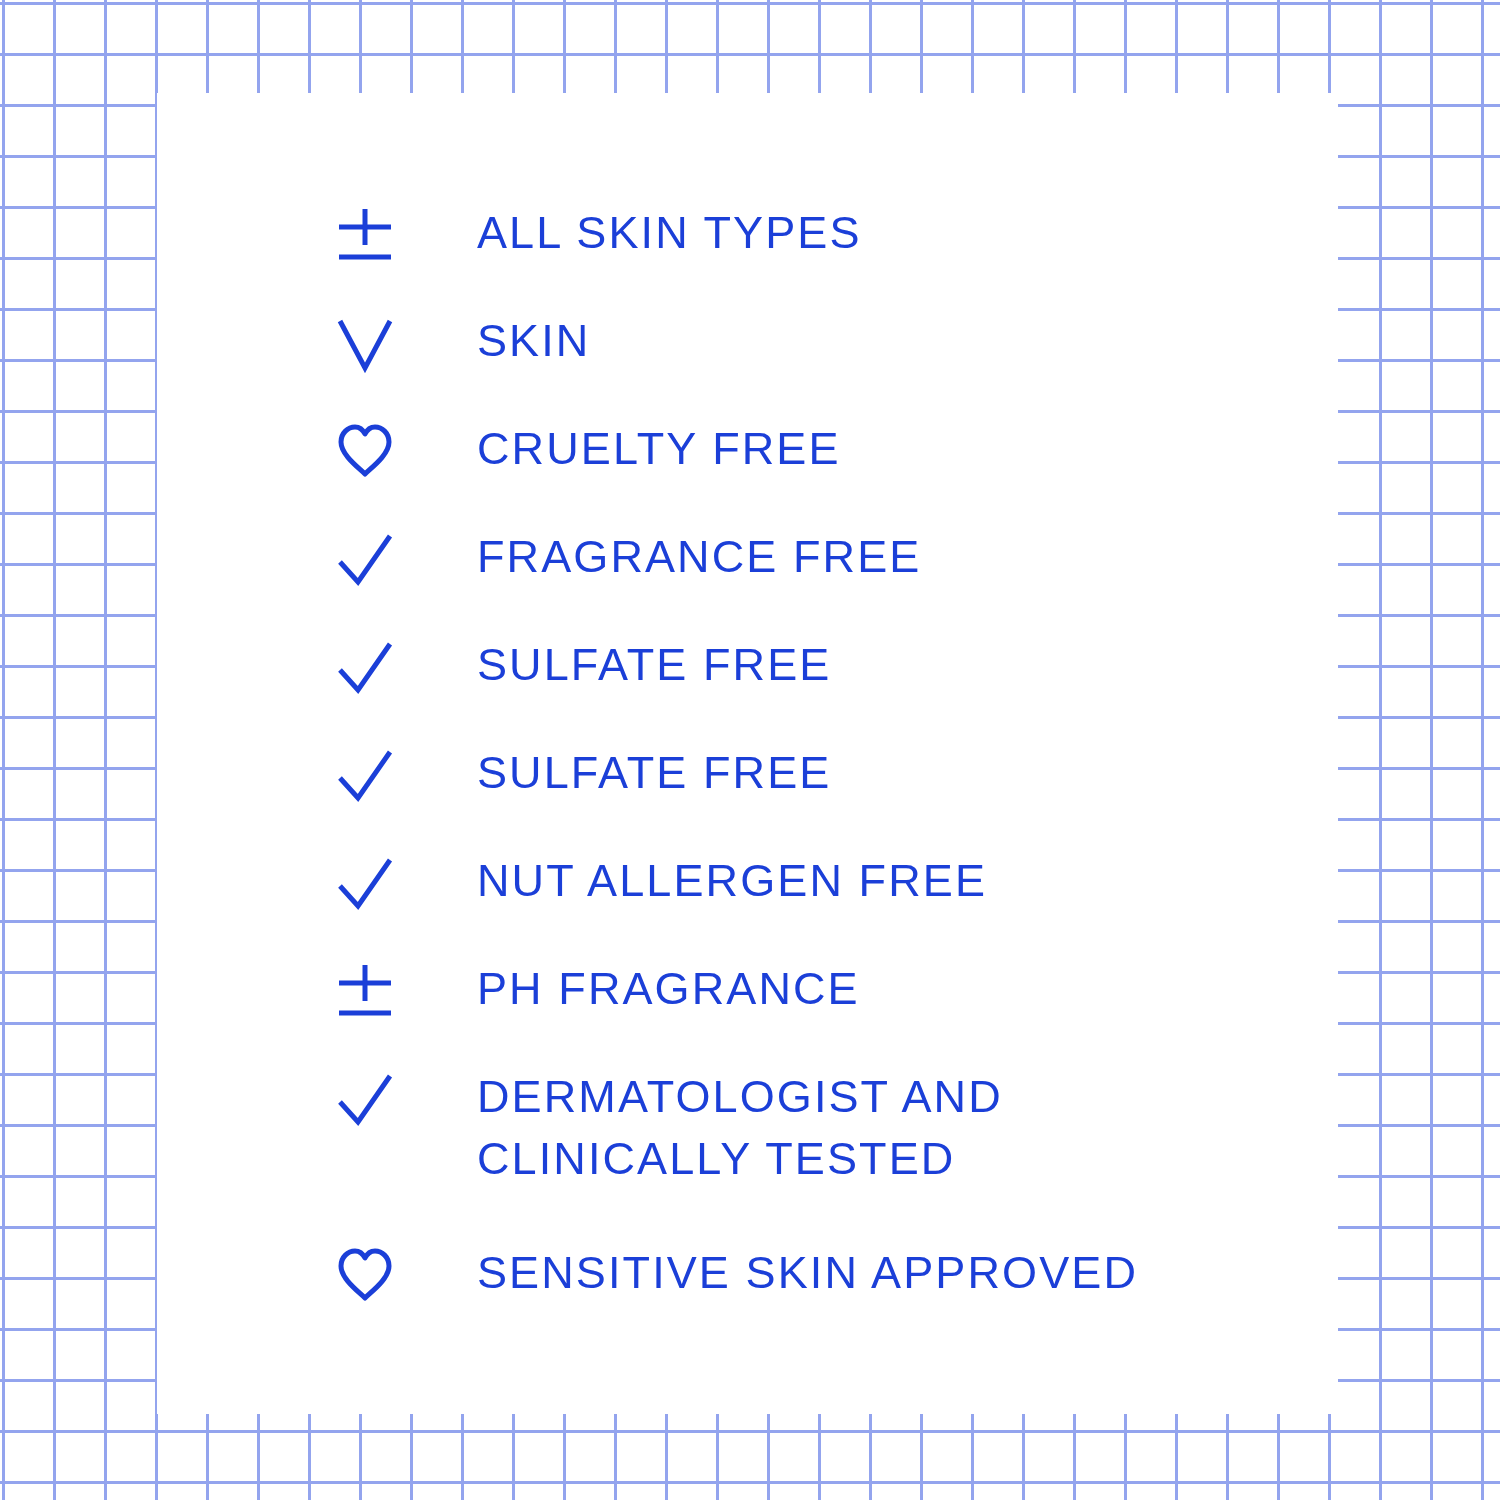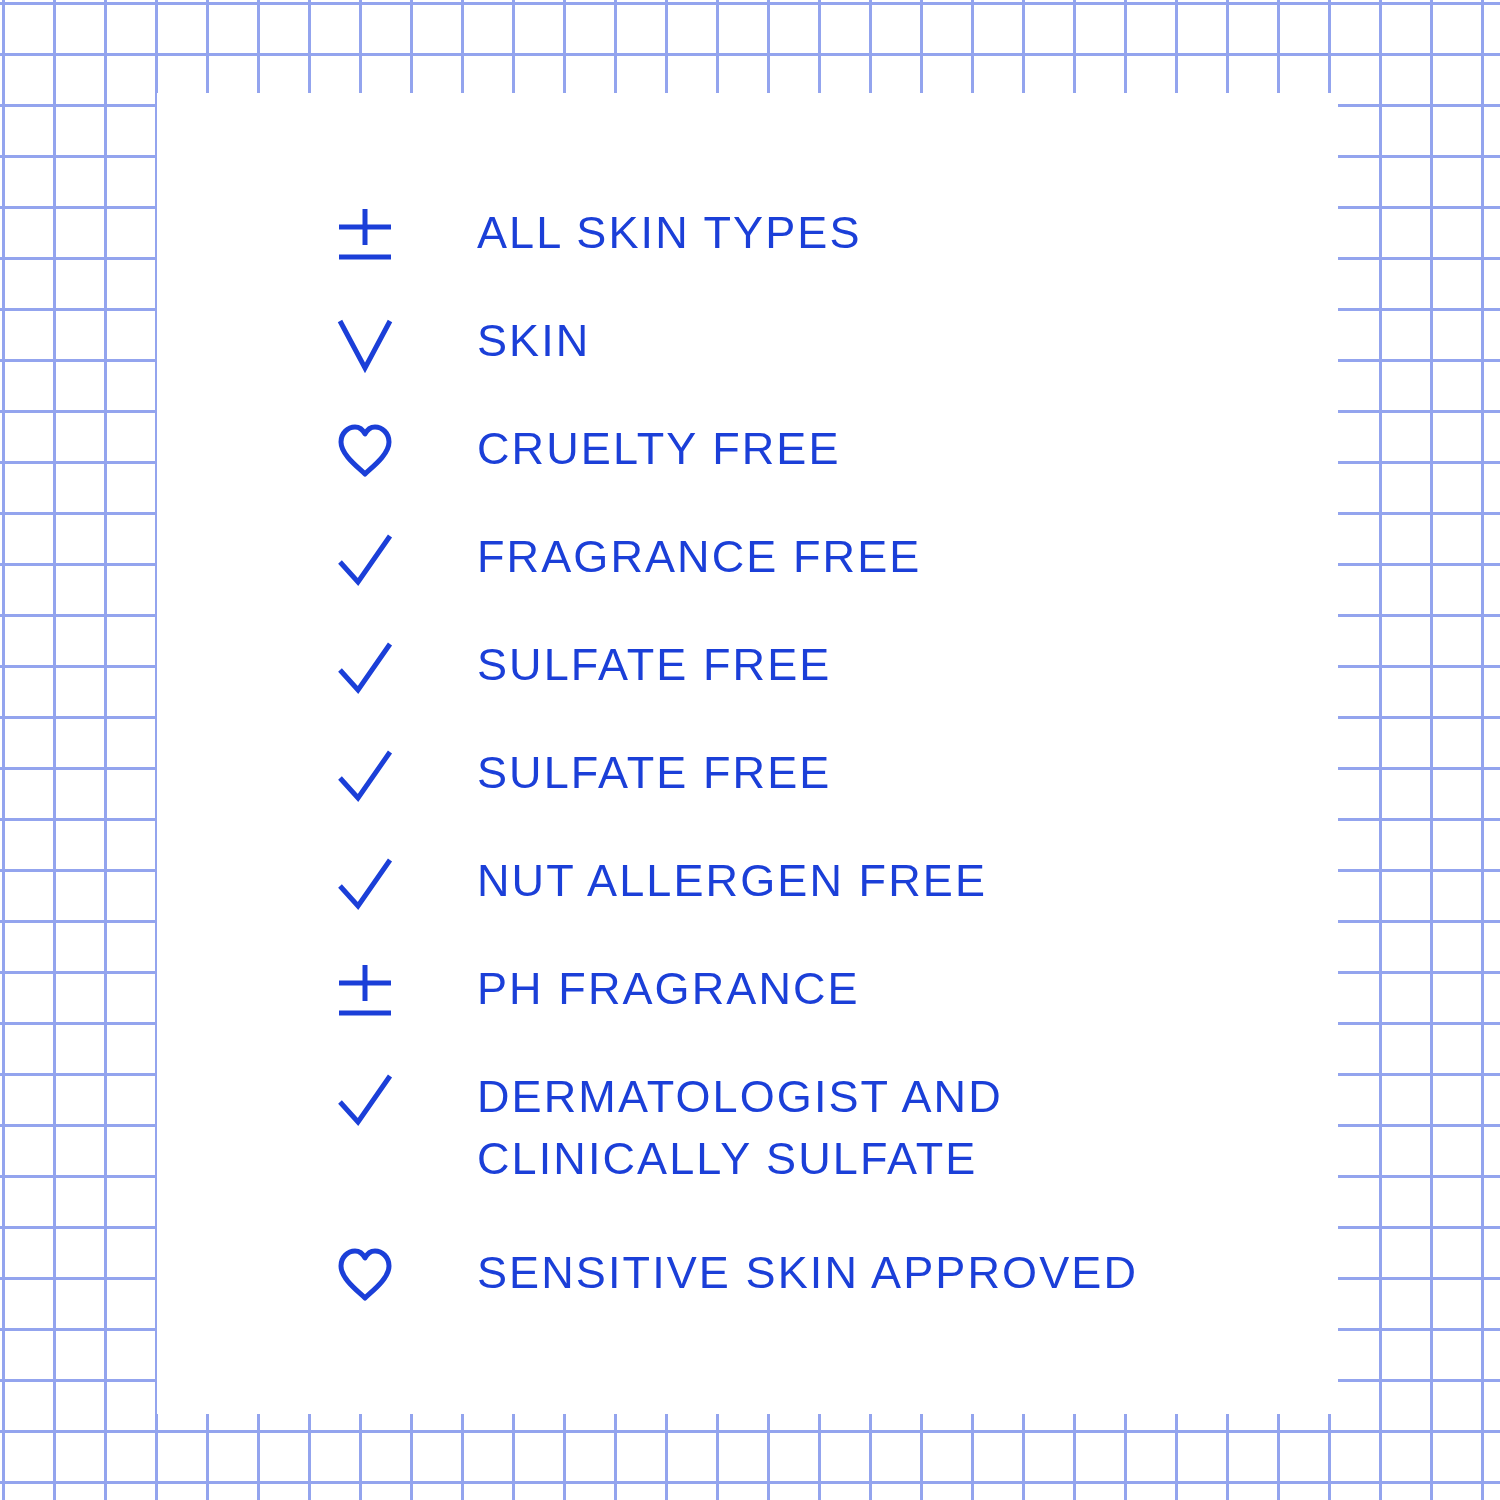--- a/index.html
+++ b/index.html
@@ -181,21 +181,21 @@
       <span class="claim-label">PH FRAGRANCE</span>
     </div>
 
     <div class="claim-row tall">
       <span class="claim-icon">
         <svg width="56" height="58" viewBox="0 0 56 58" fill="none" stroke="#1b3fd8" stroke-width="5" stroke-linecap="butt" stroke-linejoin="miter">
           <polyline points="3,31 21,51 53,5"></polyline>
         </svg>
       </span>
       <span class="claim-label">DERMATOLOGIST AND
-CLINICALLY SULFATE</span>
+CLINICALLY TESTED</span>
     </div>
 
     <div class="claim-row">
       <span class="claim-icon">
         <svg width="56" height="58" viewBox="0 0 56 58" fill="none" stroke="#1b3fd8" stroke-width="5" stroke-linecap="round" stroke-linejoin="round">
           <path d="M28 51 C 22 45, 4 32, 4 19 C 4 10, 11 4, 18 4 C 23 4, 26 7, 28 11 C 30 7, 33 4, 38 4 C 45 4, 52 10, 52 19 C 52 32, 34 45, 28 51 Z"></path>
         </svg>
       </span>
       <span class="claim-label">SENSITIVE SKIN APPROVED</span>
     </div>

